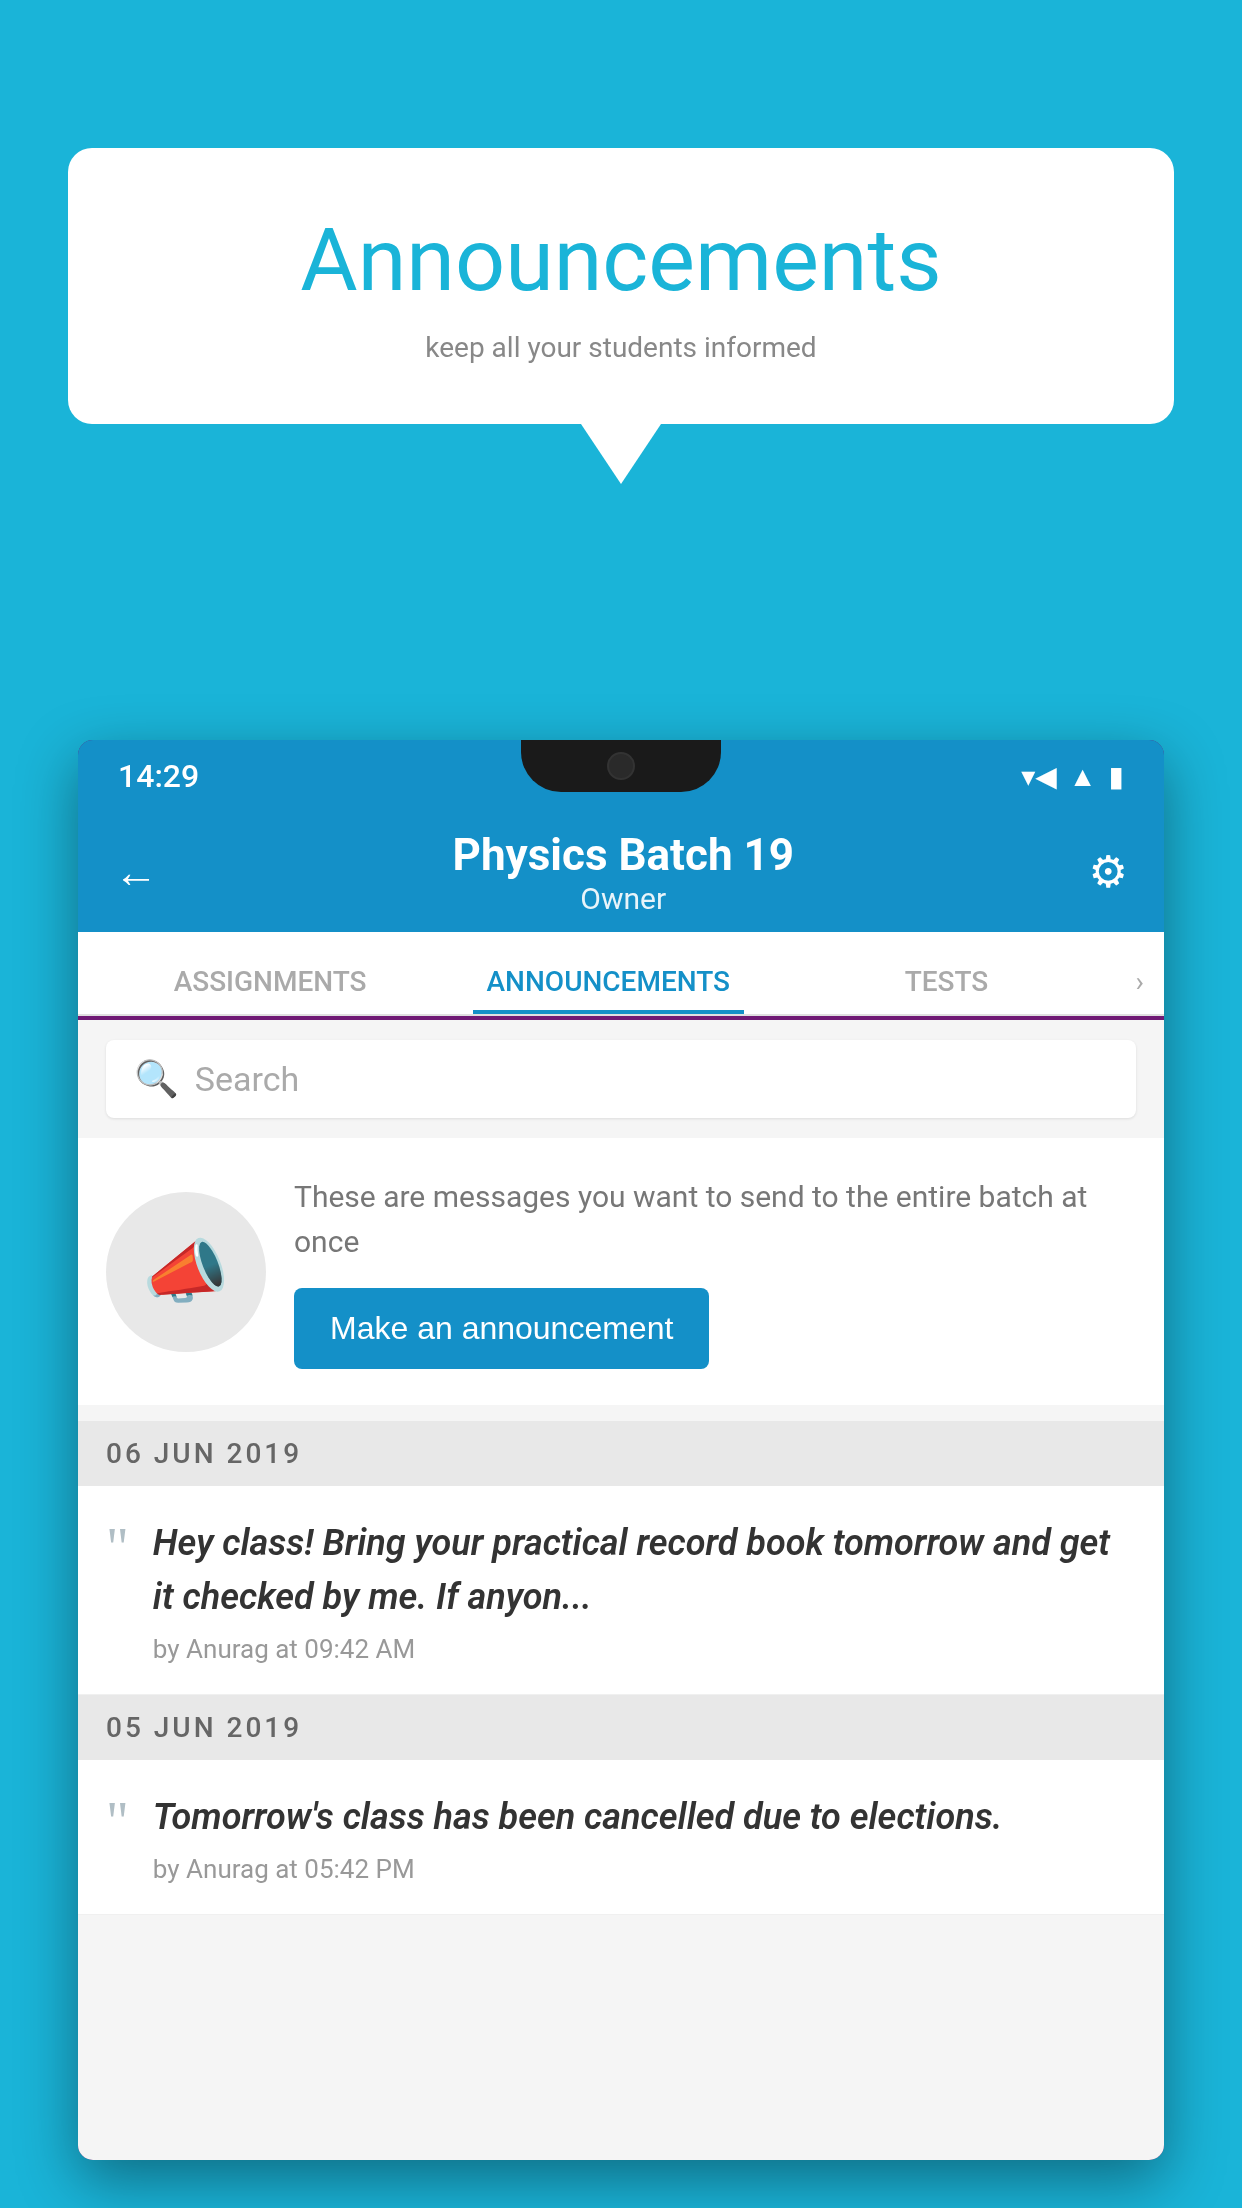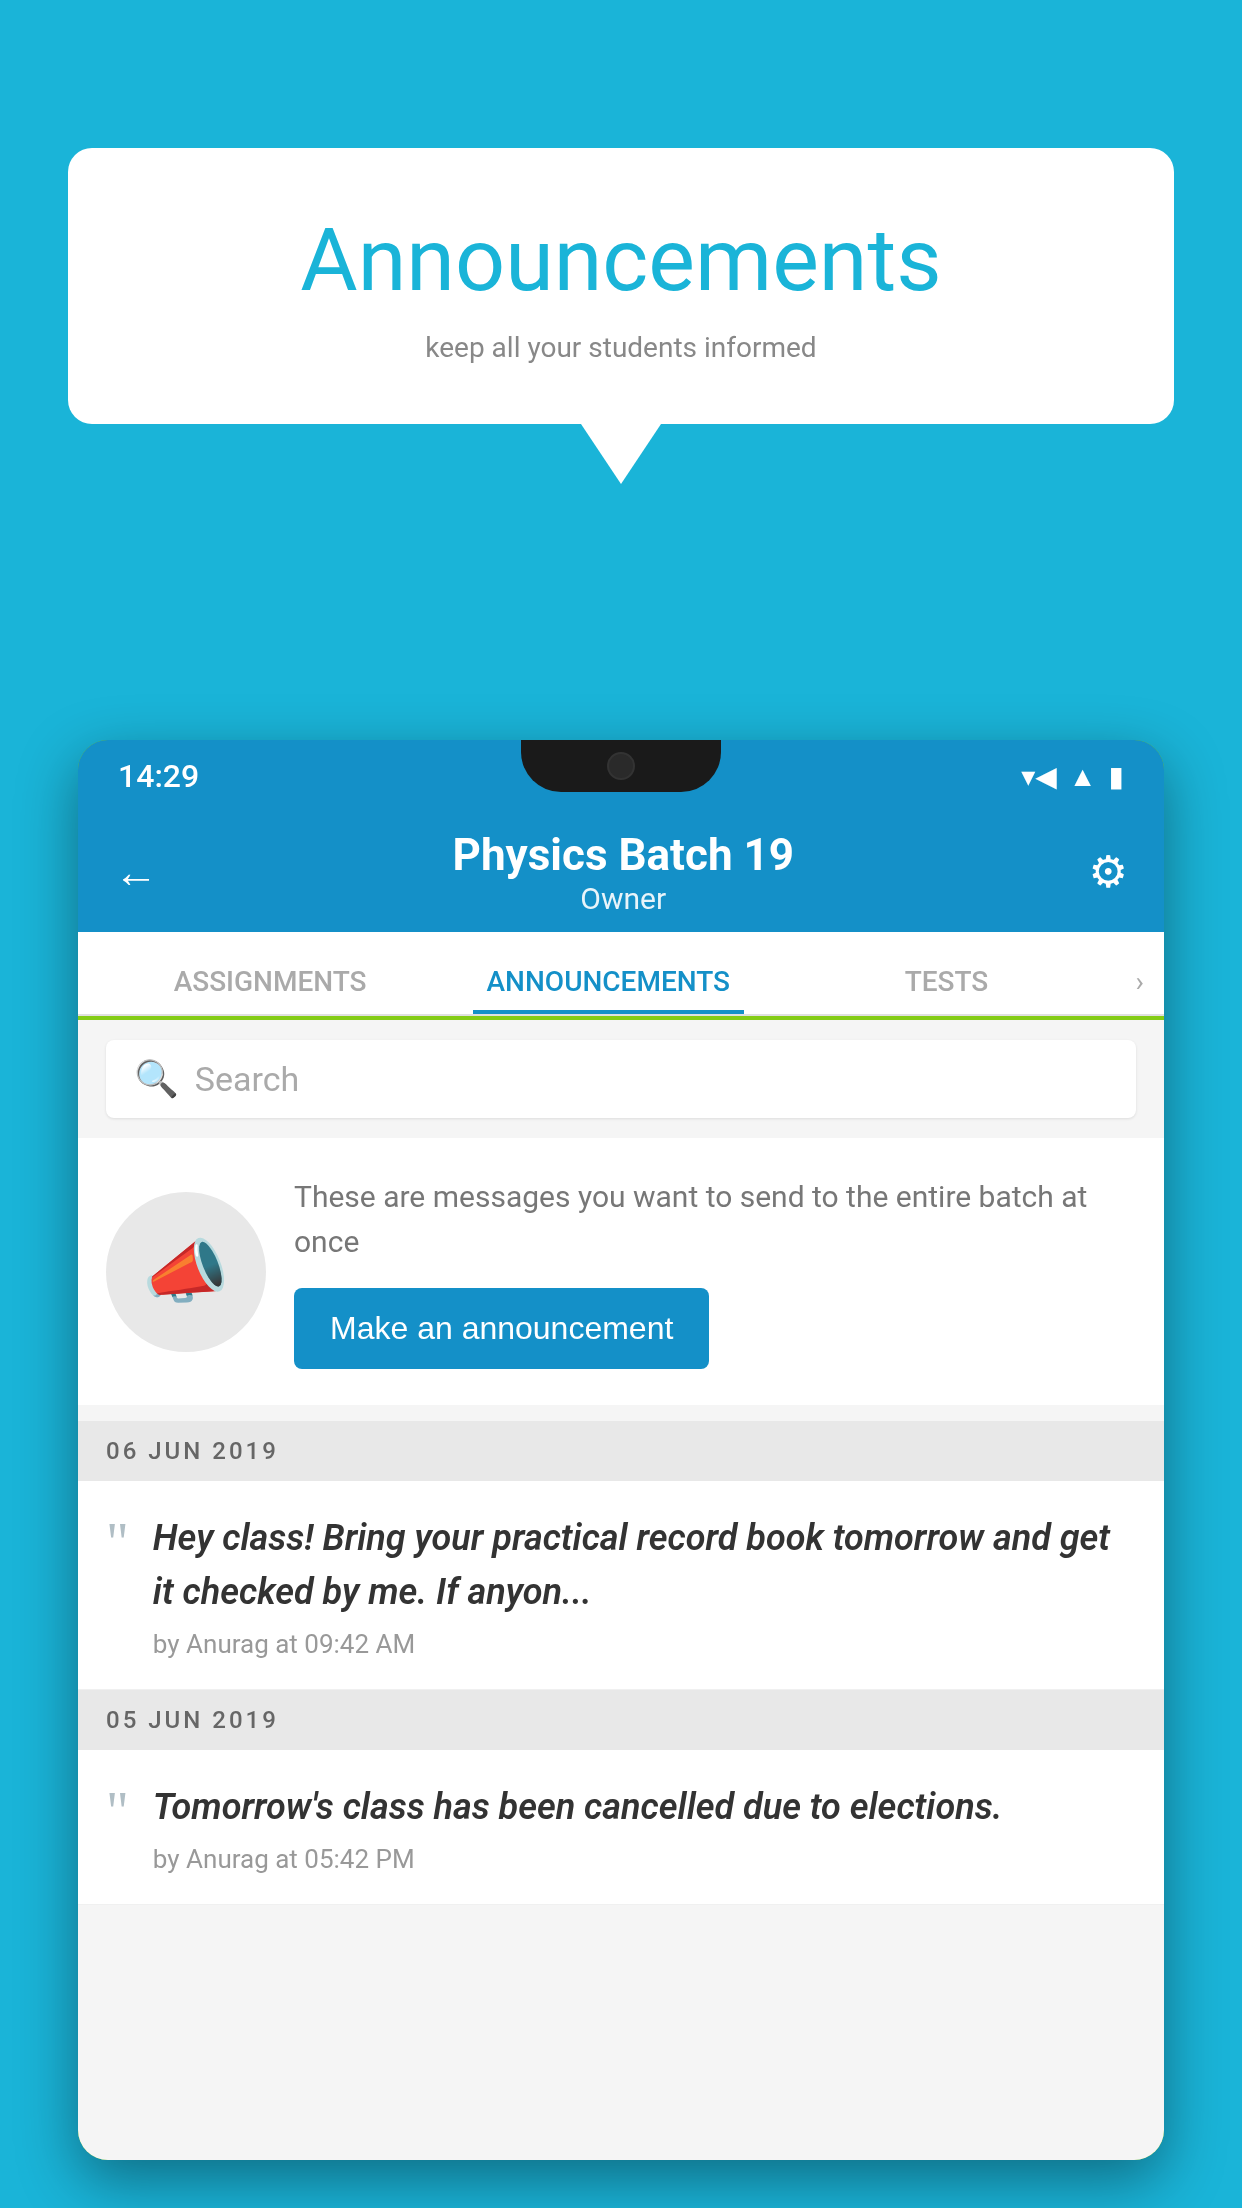--- a/index.html
+++ b/index.html
@@ -60,22 +60,22 @@
       position: absolute;
       top: 740px;
       left: 78px;
       right: 78px;
       height: 1420px;
     }
 
     .phone-frame {
       width: 100%;
       height: 100%;
-      background: #84cc16;
-      border-radius: 30px;
+      background: #701a75;
+      border-radius: 15px;
       position: relative;
       overflow: hidden;
       box-shadow: 0 20px 60px rgba(0,0,0,0.4);
     }
 
     
     .phone-notch {
       position: absolute;
       top: 0;
       left: 50%;
@@ -295,21 +295,21 @@
       padding: 22px 36px;
       font-size: 32px;
       cursor: pointer;
       font-weight: 500;
     }
 
     
     .date-separator {
       background: #e8e8e8;
       padding: 16px 28px;
-      font-size: 24px;
+      font-size: 28px;
       color: #666;
       letter-spacing: 3px;
       font-weight: 500;
     }
 
     
     .announcement-item {
       background: white;
       padding: 30px 28px;
       display: flex;

